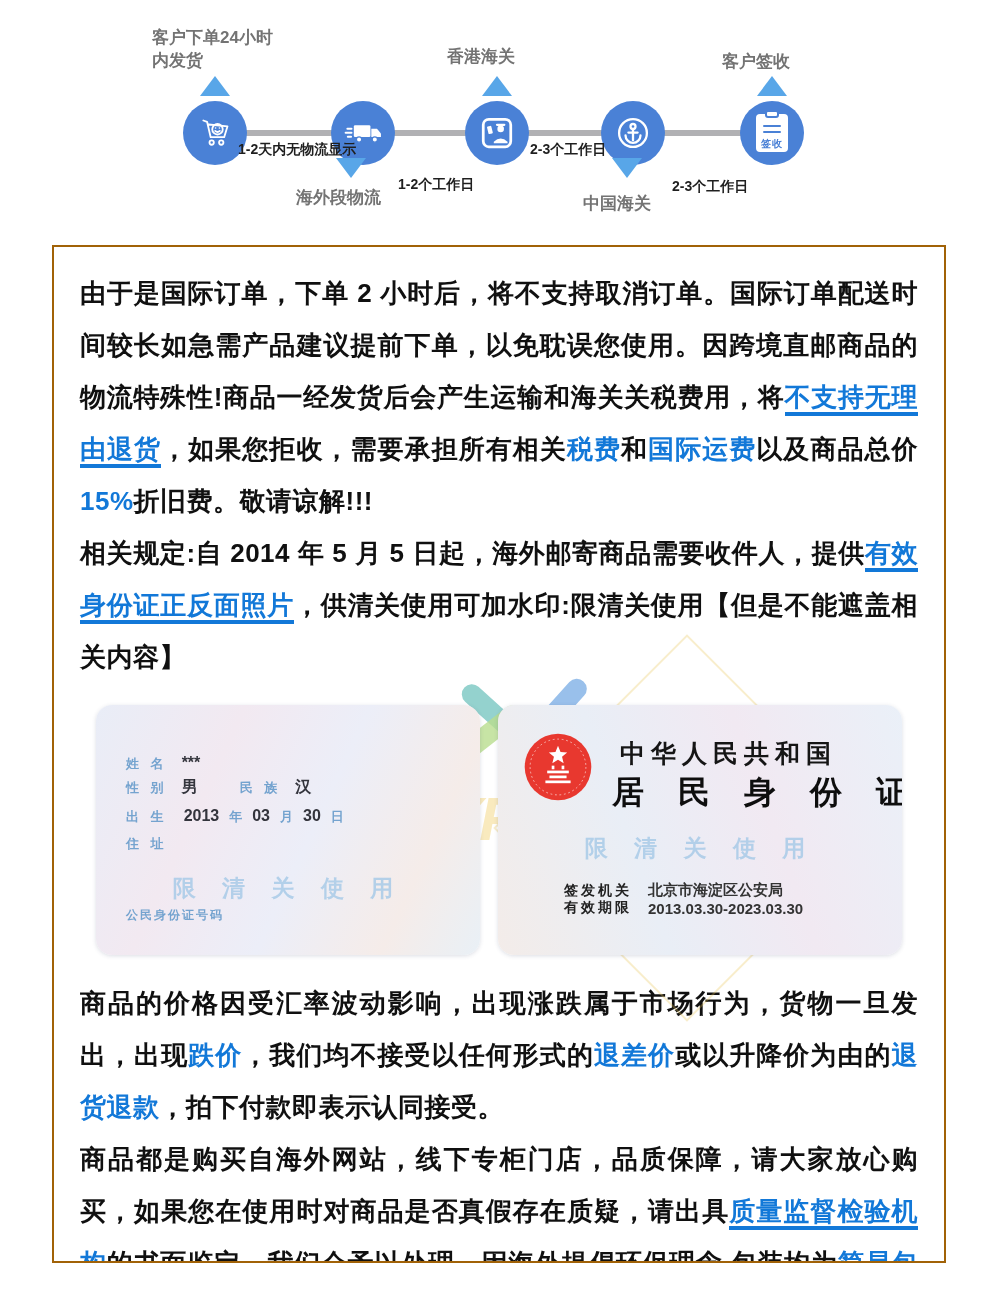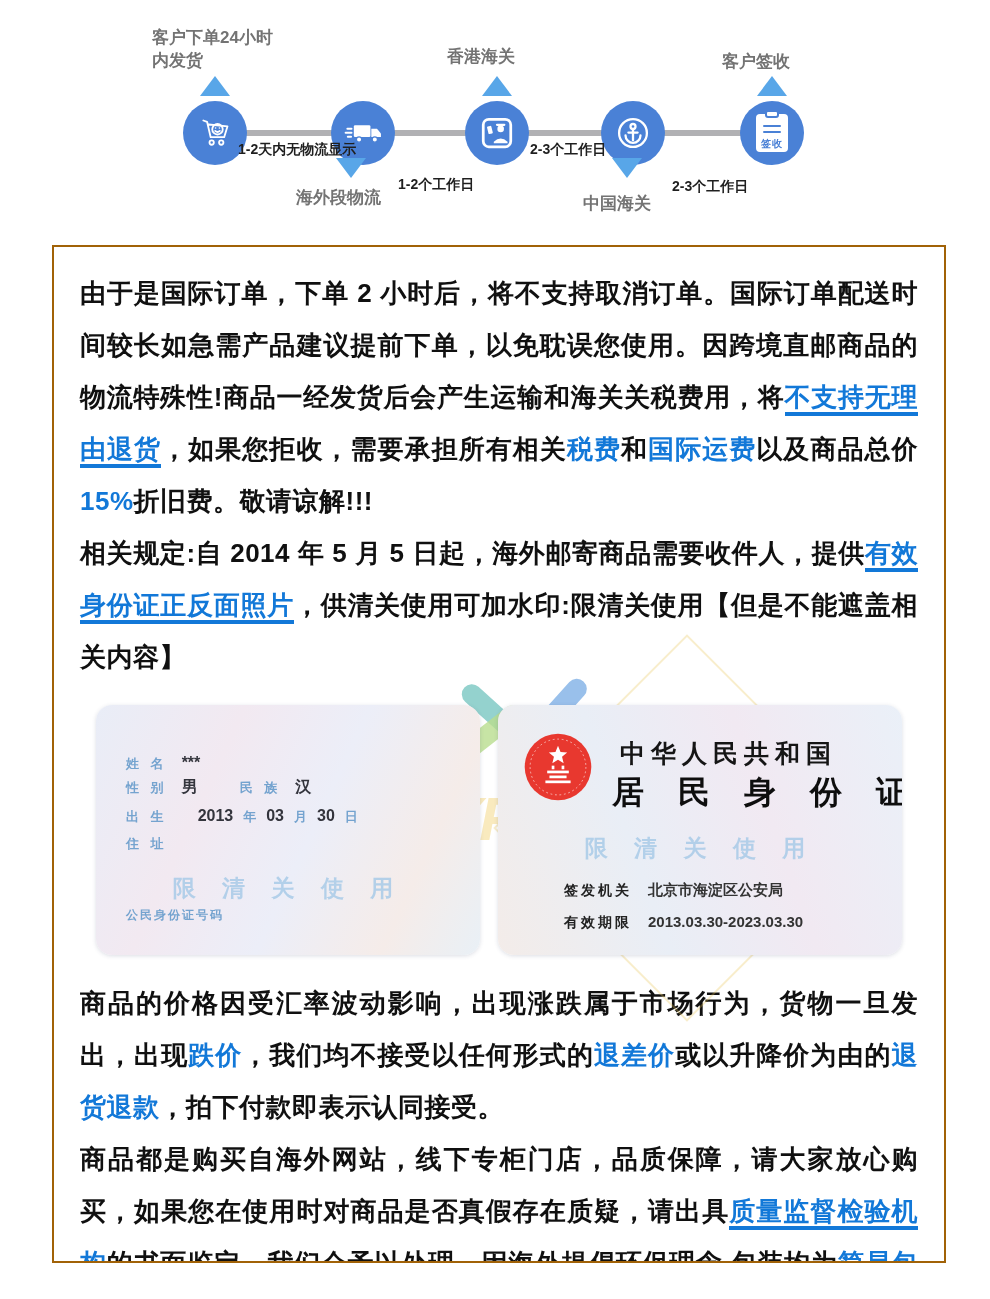--- a/index.html
+++ b/index.html
@@ -174,21 +174,21 @@
           <span class="f-label">姓 名</span>
           <span class="f-value">***</span>
         </div>
         <div class="f-row" style="top:72px;">
           <span class="f-label">性 别</span>
           <span class="f-value">男</span>
           <span class="f-label second">民 族</span>
           <span class="f-value">汉</span>
         </div>
         <div class="f-row" style="top:102px;gap:10px;">
-          <span class="f-label" style="margin-right:20px;">出 生</span>
+          <span class="f-label" style="margin-right:6px;">出 生</span>
           <span class="f-value">2013</span>
           <span class="f-unit">年</span>
           <span class="f-value">03</span>
           <span class="f-unit">月</span>
           <span class="f-value">30</span>
           <span class="f-unit">日</span>
         </div>
         <div class="f-row" style="top:130px;align-items:flex-start;">
           <span class="f-label">住 址</span>
         </div>
@@ -209,21 +209,21 @@
           <rect x="33" y="38.5" width="3" height="4" fill="#fff"></rect>
           <rect x="44" y="38.5" width="3" height="4" fill="#fff"></rect>
         </svg>
         <div class="b-country">中华人民共和国</div>
         <div class="b-title">居 民 身 份 证</div>
         <div class="card-watermark" style="top:128px;">限 清 关 使 用</div>
         <div class="b-row" style="top:176px;">
           <span class="b-label">签发机关</span>
           <span class="b-value">北京市海淀区公安局</span>
         </div>
-        <div class="b-row" style="top:208px;">
+        <div class="b-row" style="top:194px;align-items:center;">
           <span class="b-label">有效期限</span>
           <span class="b-value">2013.03.30-2023.03.30</span>
         </div>
       </div>
     </div>
 
     <div id="paras-bottom">
         <p class="notice-p"><span>商品的价格因受汇率波动影响，出现涨跌属于市场行为，货物一旦发出，出现</span><span class="blue">跌价</span><span>，我们均不接受以任何形式的</span><span class="blue">退差价</span><span>或以升降价为由的</span><span class="blue">退货退款</span><span>，拍下付款即表示认同接受。</span></p>
         <p class="notice-p"><span>商品都是购买自海外网站，线下专柜门店，品质保障，请大家放心购买，如果您在使用时对商品是否真假存在质疑，请出具</span><span class="blue-underline">质量监督检验机构</span><span>的书面鉴定，我们会予以处理。因海外提倡环保理念,包装均为</span><span class="blue-underline">简易包装</span></p>
       </div>

